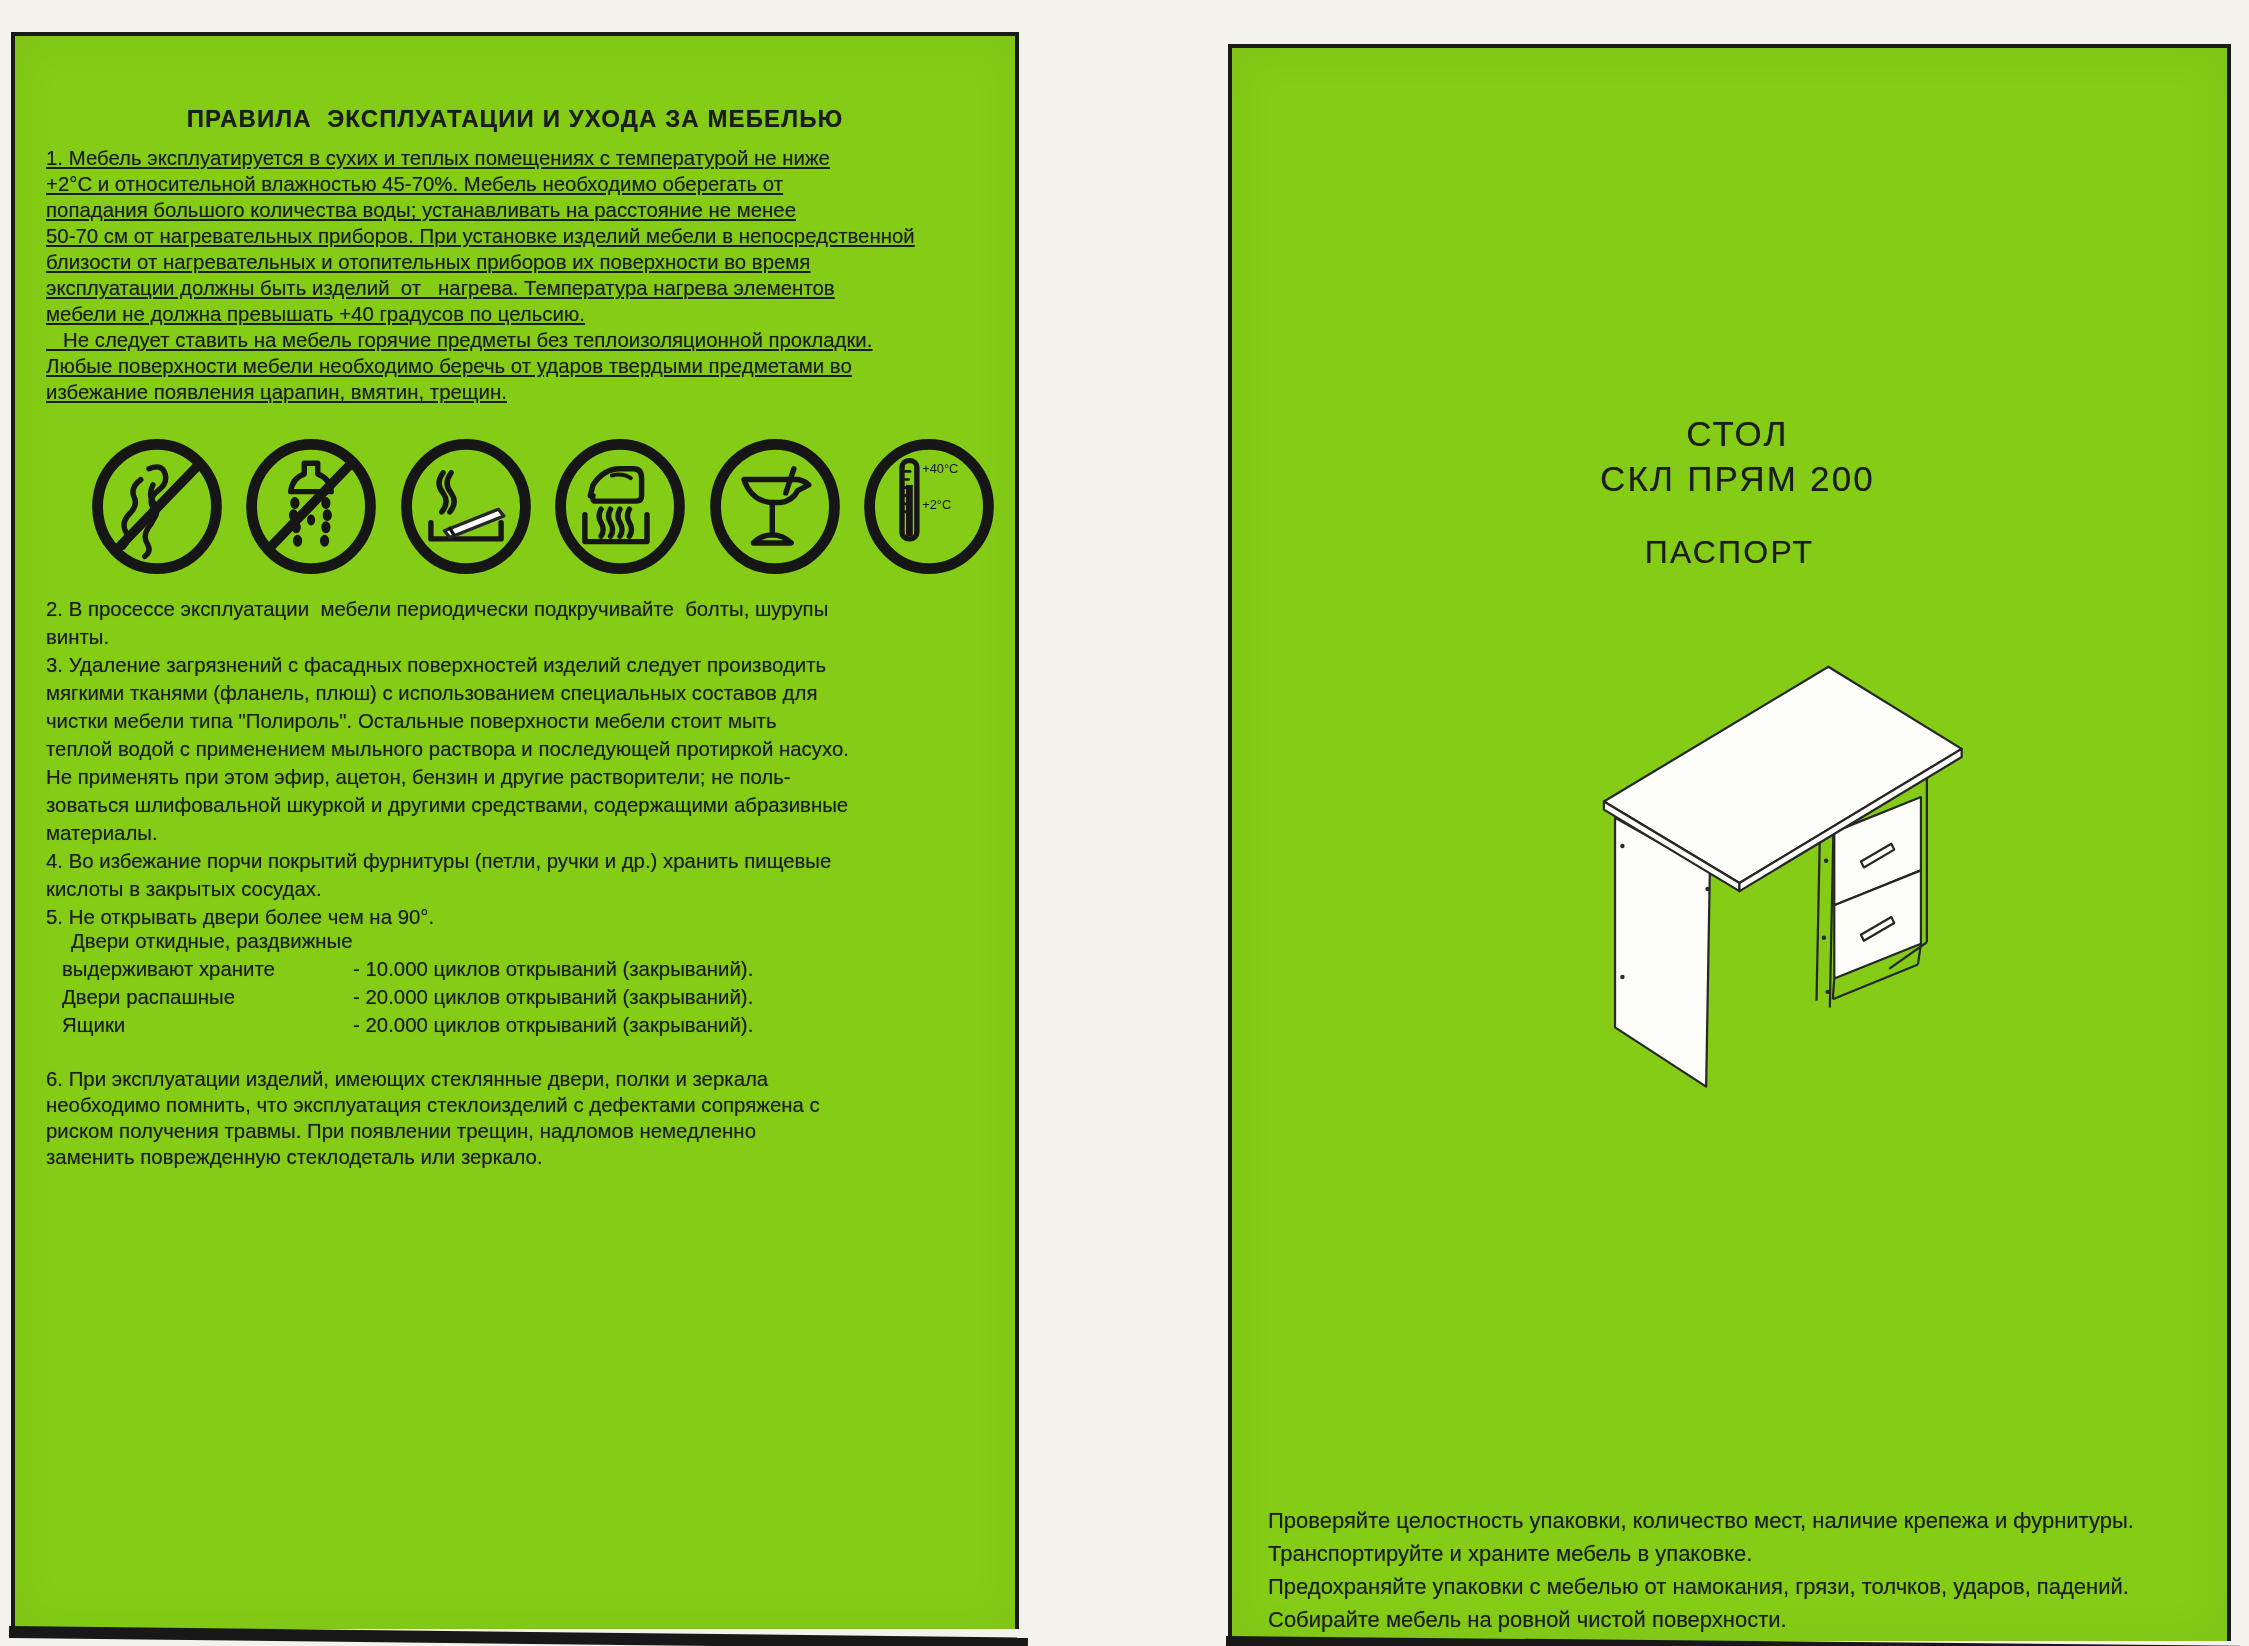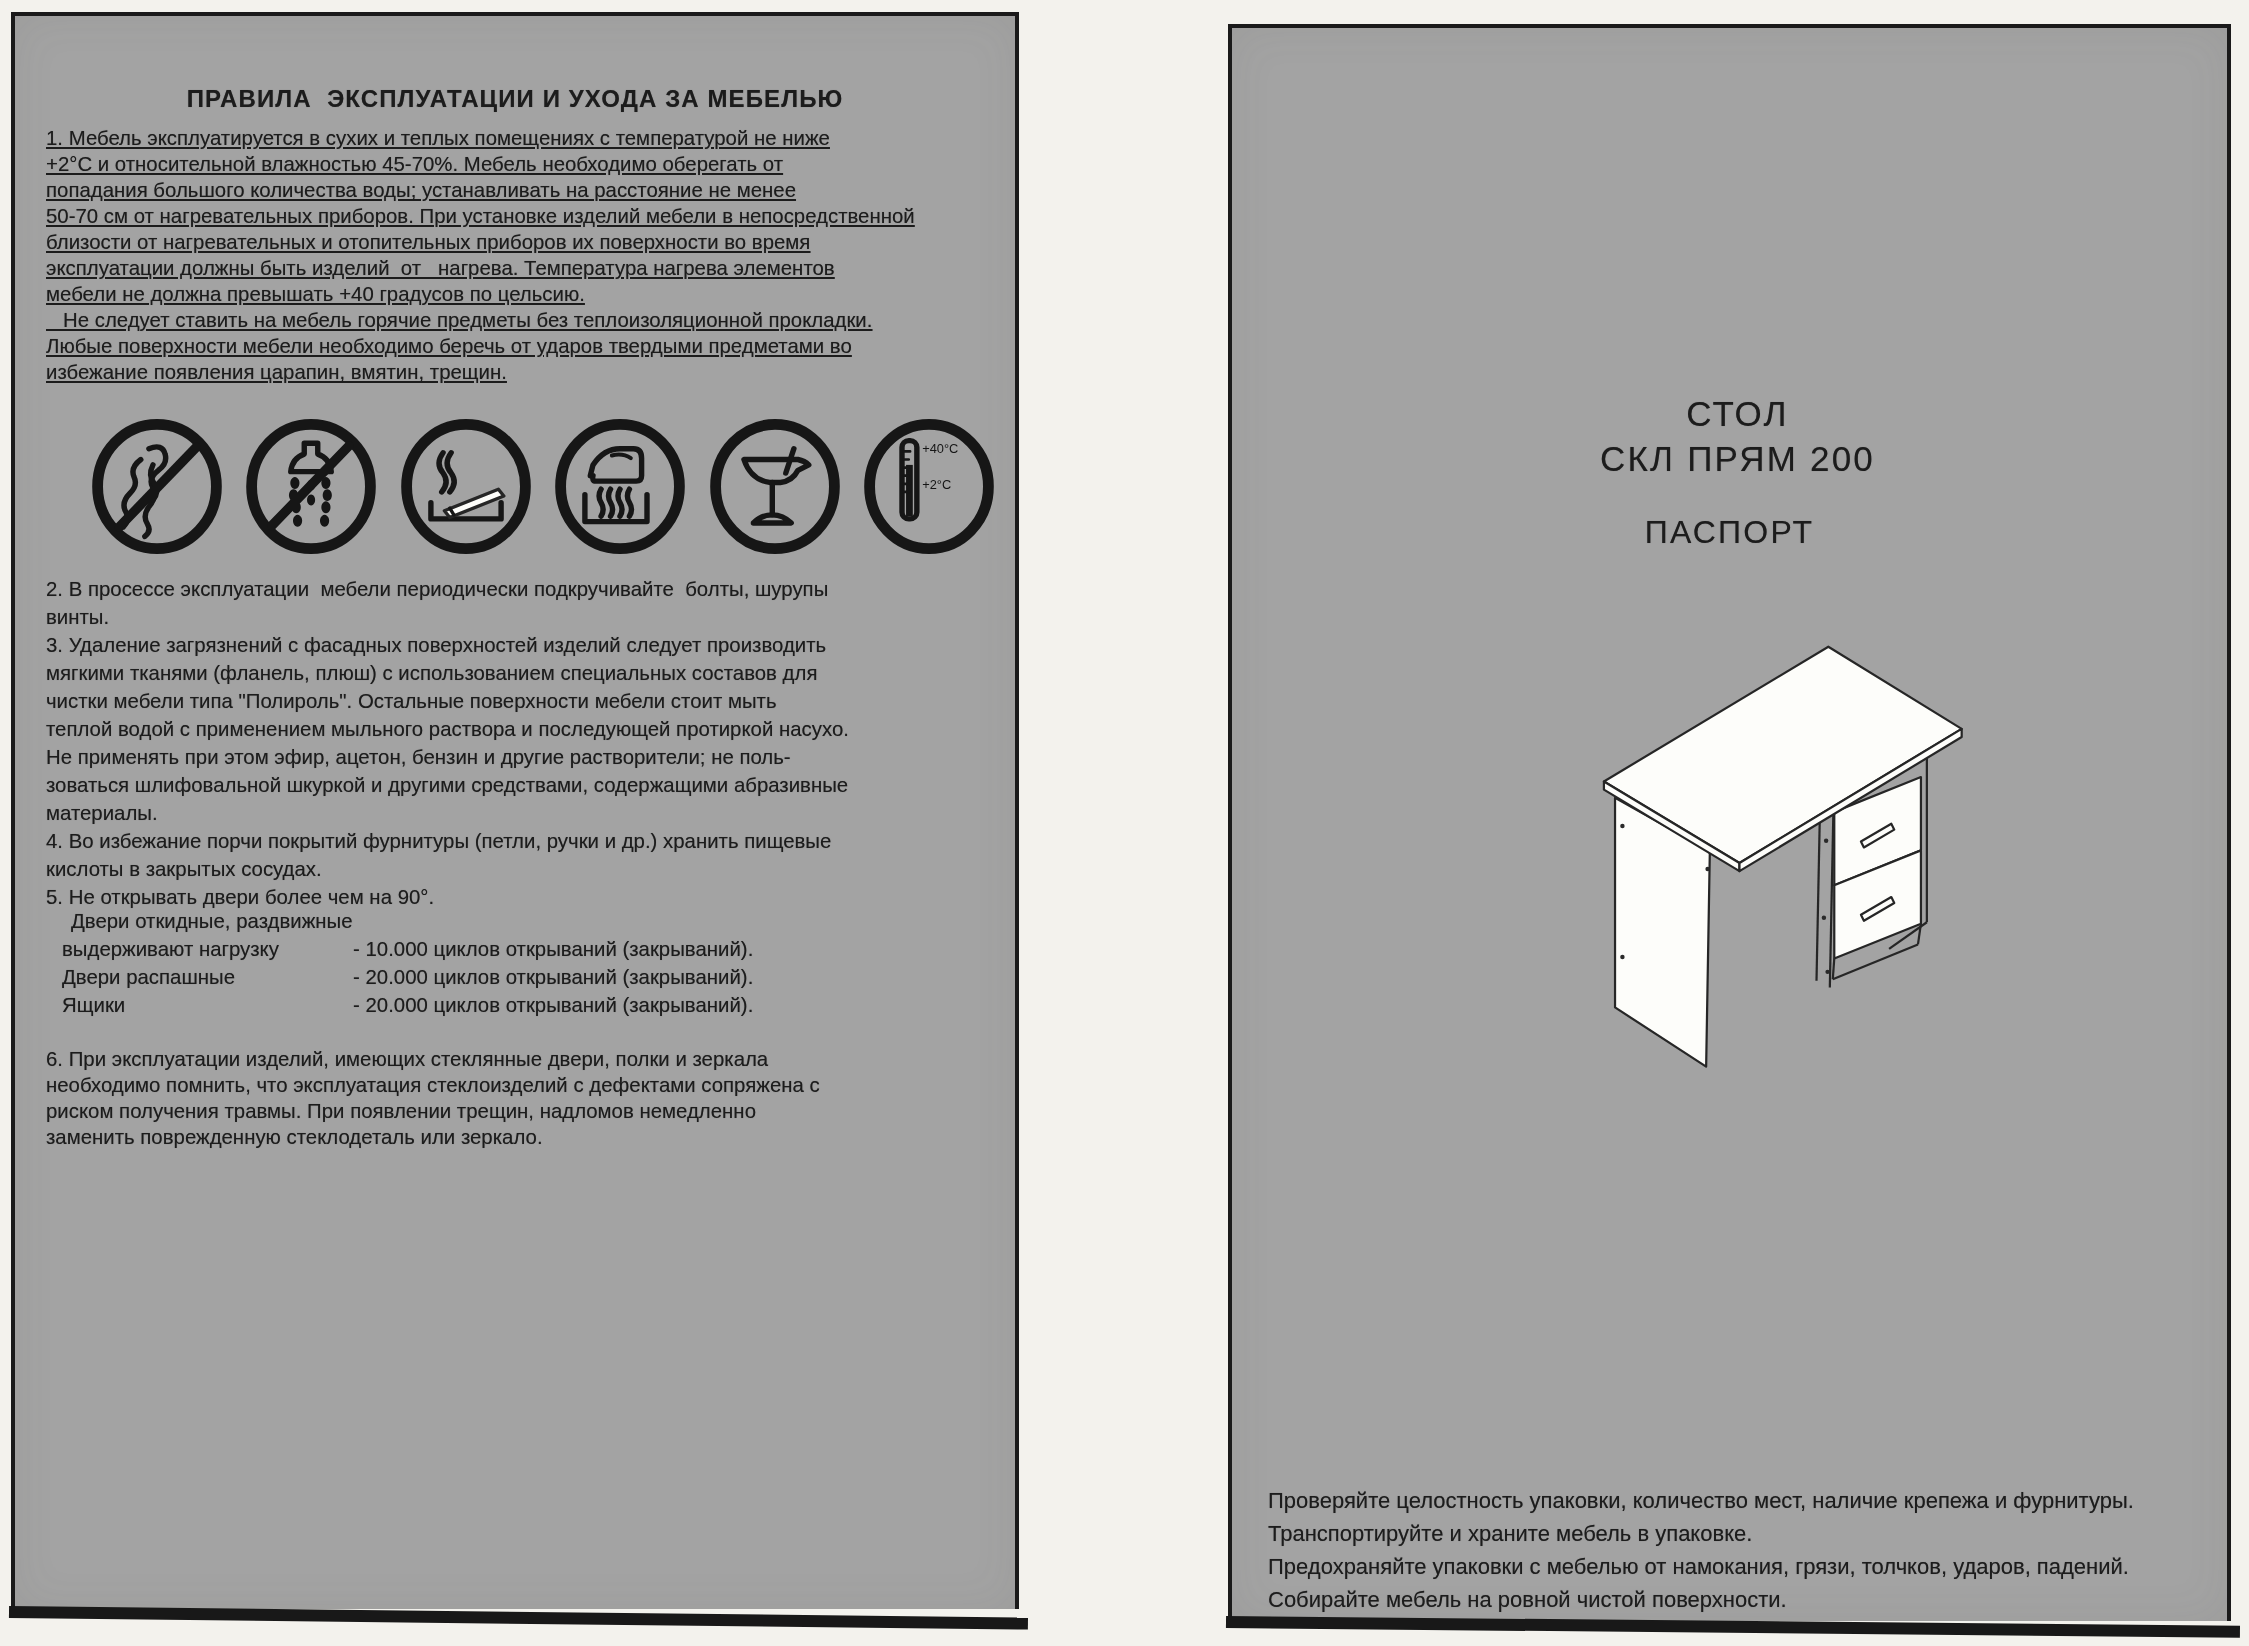--- a/index.html
+++ b/index.html
@@ -3,23 +3,24 @@
 <meta charset="utf-8">
 <style>
   html,body{margin:0;padding:0;}
   body{
     width:2250px;height:1646px;position:relative;overflow:hidden;
     background:#f3f2ed;
     font-family:"Liberation Sans", sans-serif;
     color:#1e1e1e;
   }
   .page{
-    position:absolute;background:#a3a3a3;
+    position:absolute;background:#84cc16;
     border:4.4px solid #1a1a1a;border-bottom:none;
     box-shadow:inset 0 0 44px rgba(90,90,80,.08);
+    margin-top:20px;
   }
   #page-left{left:11px;top:12.4px;width:1000px;height:1593px;}
   #page-right{left:1228px;top:24px;width:995px;height:1593px;}
   .bottom-band{
     position:absolute;left:-5.8px;height:12.4px;background:#181818;
     transform-origin:left center;z-index:5;
   }
   #band-left{width:1019px;bottom:-8.7px;transform:rotate(0.65deg);}
   #band-right{width:1014px;bottom:-7.3px;transform:rotate(0.55deg);}
   .scan-text{color:#1c1c1c;text-shadow:0 0 0.7px rgba(40,40,40,.55);}
@@ -151,21 +152,21 @@
       <div class="tline">зоваться шлифовальной шкуркой и другими средствами, содержащими абразивные</div>
       <div class="tline">материалы.</div>
       <div class="tline">4. Во избежание порчи покрытий фурнитуры (петли, ручки и др.) хранить пищевые</div>
       <div class="tline">кислоты в закрытых сосудах.</div>
       <div class="tline">5. Не открывать двери более чем на 90°.</div>
     </div>
 
   <div class="doors-block scan-text">
     <div class="doors-intro">Двери откидные, раздвижные</div>
     <div class="drow">
-      <span class="dlabel">выдерживают нагрузку</span>
+      <span class="dlabel">выдерживают храните</span>
       <span class="dvalue">- 10.000 циклов открываний (закрываний).</span>
     </div>
     <div class="drow">
       <span class="dlabel">Двери распашные</span>
       <span class="dvalue">- 20.000 циклов открываний (закрываний).</span>
     </div>
     <div class="drow">
       <span class="dlabel">Ящики</span>
       <span class="dvalue">- 20.000 циклов открываний (закрываний).</span>
     </div>

